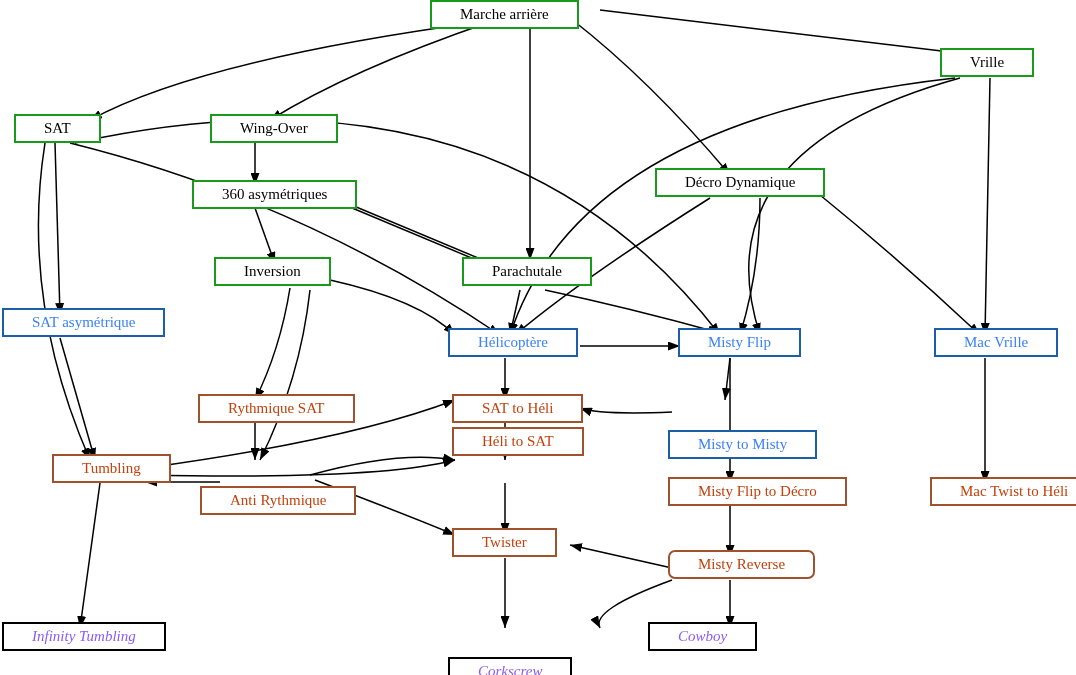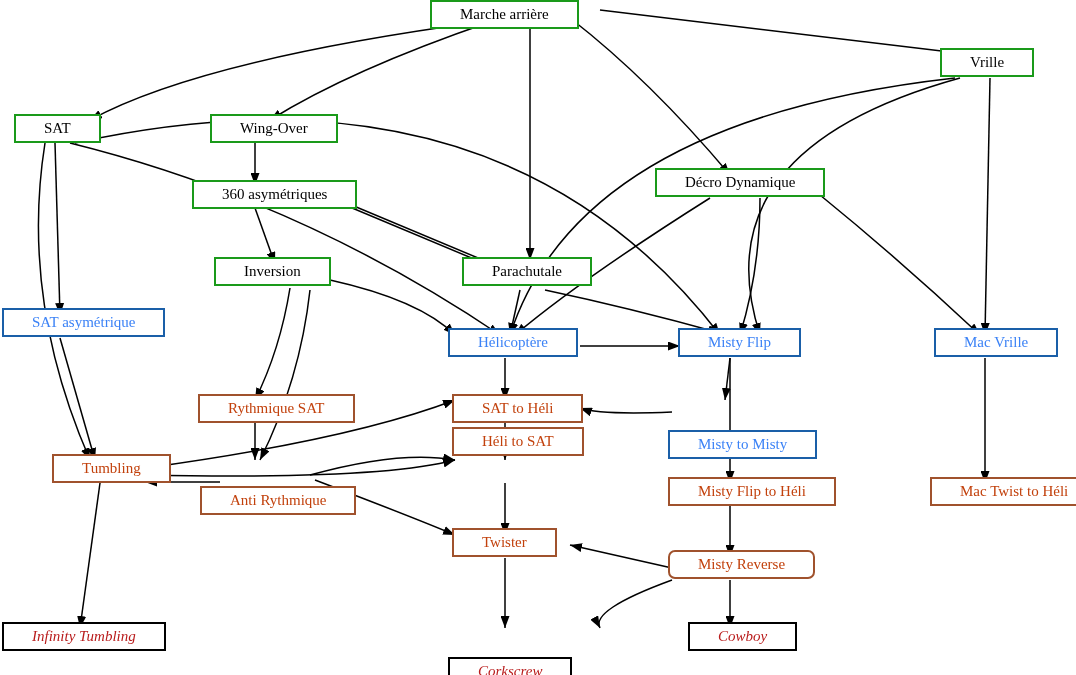--- a/index.html
+++ b/index.html
@@ -27,21 +27,21 @@
     .node-blue {
       border: 2.5px solid #1a5fa8;
       color: #3b82f6;
     }
     .node-brown {
       border: 2.5px solid #a0522d;
       color: #c2410c;
     }
     .node-black {
       border: 2.5px solid #000;
-      color: #b91c1c;
+      color: #8b5cf6;
       font-style: italic;
     }
     svg.arrows {
       position: absolute;
       top: 0; left: 0;
       width: 1076px;
       height: 675px;
       pointer-events: none;
     }
   </style>
@@ -155,19 +155,19 @@
 <div class="node node-blue" style="left:2px; top:308px;">SAT asymétrique</div>
 <div class="node node-blue" style="left:448px; top:328px;">Hélicoptère</div>
 <div class="node node-blue" style="left:678px; top:328px;">Misty Flip</div>
 <div class="node node-blue" style="left:934px; top:328px;">Mac Vrille</div>
 <div class="node node-brown" style="left:198px; top:394px;">Rythmique SAT</div>
 <div class="node node-brown" style="left:452px; top:394px;">SAT to Héli</div>
 <div class="node node-blue" style="left:668px; top:394px;margin-top:36px;">Misty to Misty</div>
 <div class="node node-brown" style="left:52px; top:454px;">Tumbling</div>
 <div class="node node-brown" style="left:200px; top:454px;margin-top:32px;">Anti Rythmique</div>
 <div class="node node-brown" style="left:452px; top:427px;">Héli to SAT</div>
-<div class="node node-brown" style="left:668px; top:477px;">Misty Flip to Héli</div>
+<div class="node node-brown" style="left:668px; top:477px;">Misty Flip to Décro</div>
 <div class="node node-brown" style="left:930px; top:477px;">Mac Twist to Héli</div>
 <div class="node node-brown" style="left:452px; top:528px;">Twister</div>
 <div class="node node-brown" style="left:668px; top:550px;border-radius:7px;">Misty Reverse</div>
 <div class="node node-black" style="left:2px; top:622px;">Infinity Tumbling</div>
 <div class="node node-black" style="left:448px; top:622px;margin-top:35px;">Corkscrew</div>
-<div class="node node-black" style="left:648px; top:622px;margin-left:40px;">Cowboy</div>
+<div class="node node-black" style="left:648px; top:622px;">Cowboy</div>
 
 </body></html>

